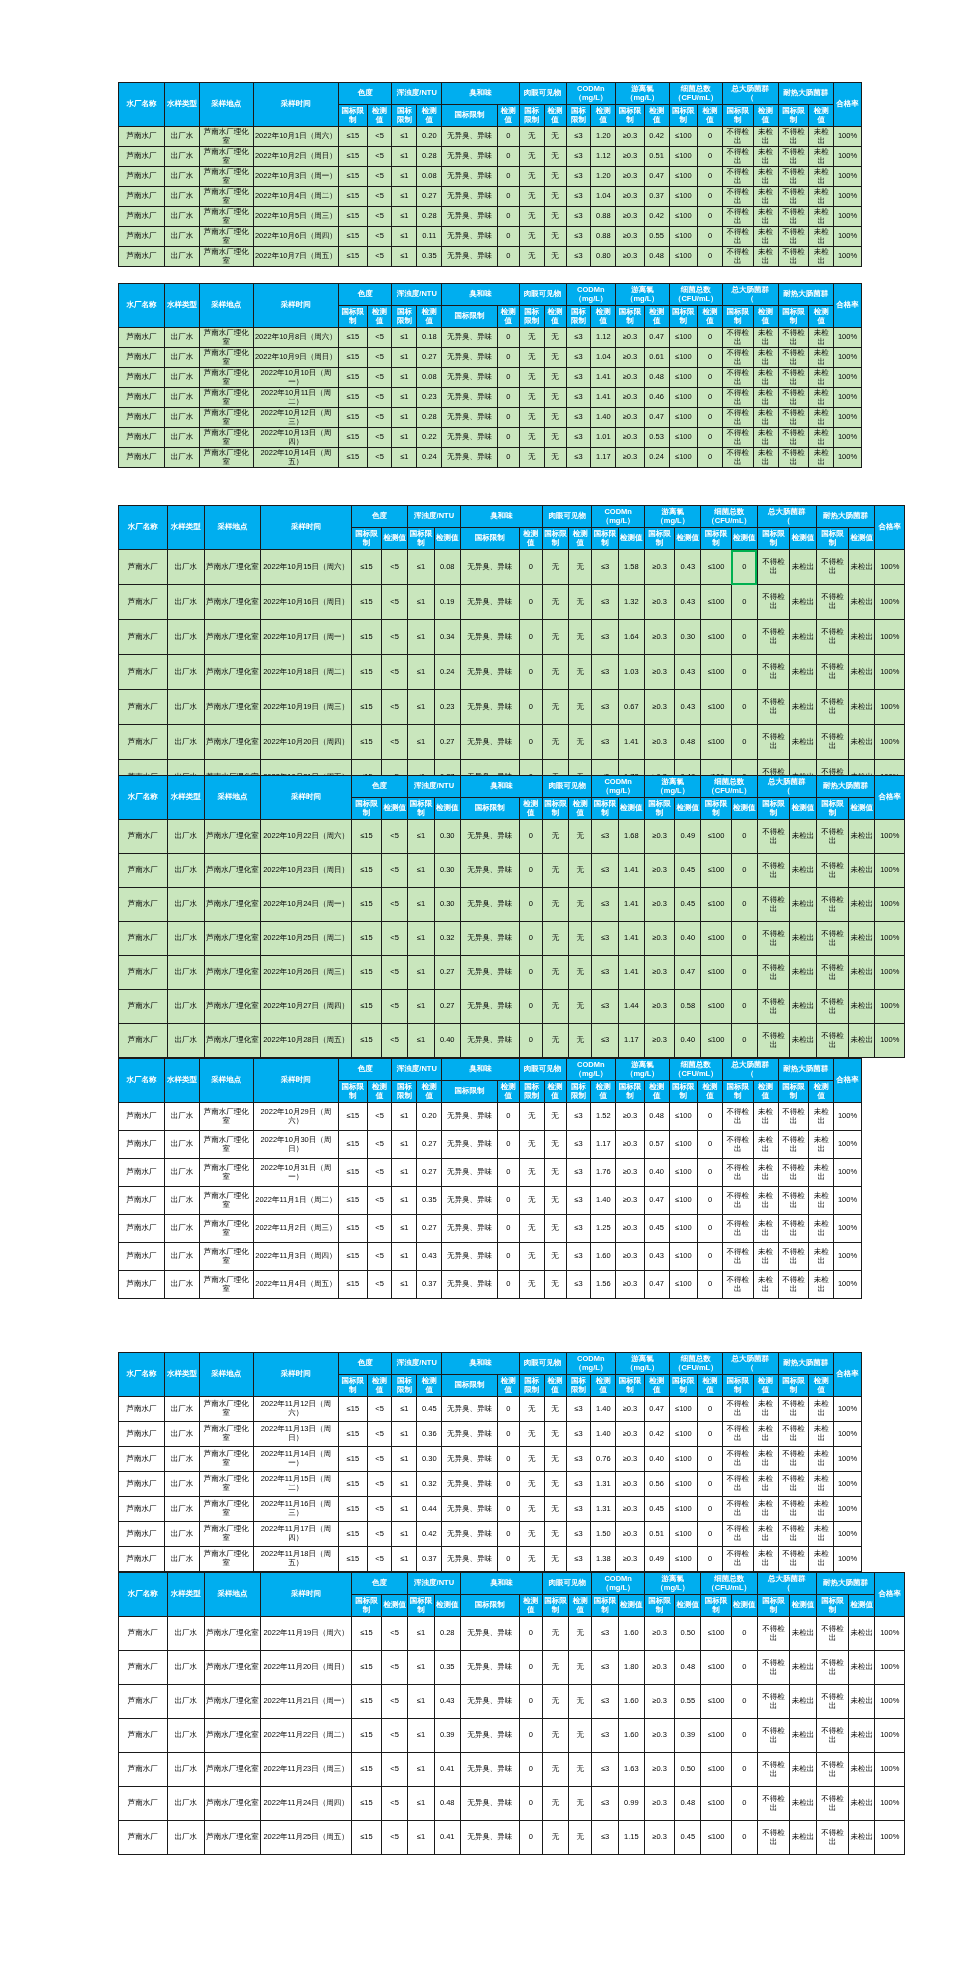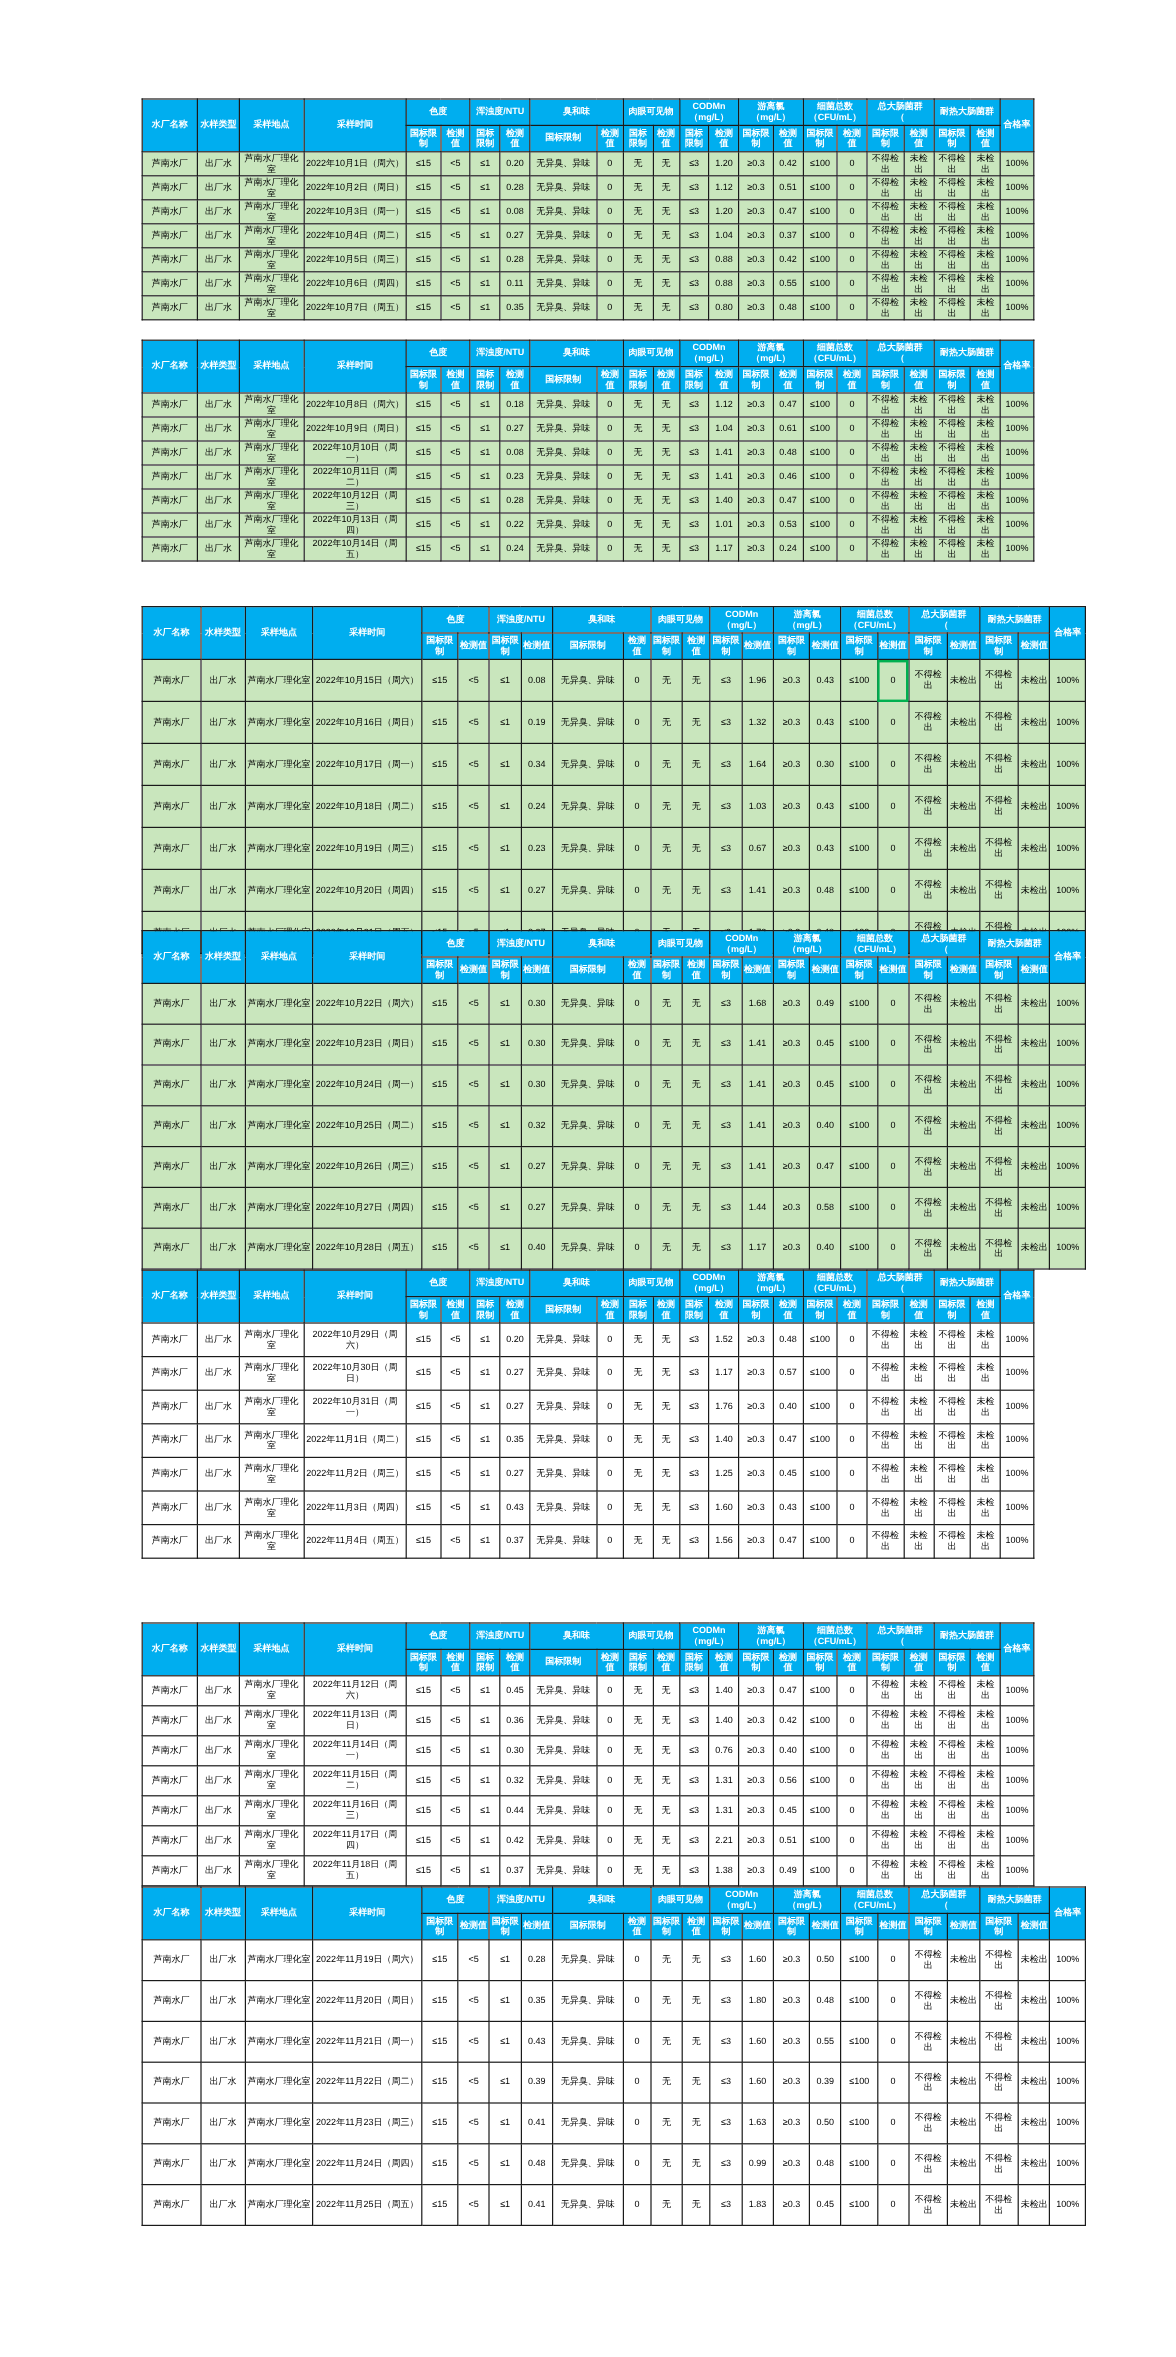--- a/index.html
+++ b/index.html
@@ -615,21 +615,21 @@
           <td class="lim">2022年10月15日（周六）</td>
           <td class="lim">≤15</td>
           <td class="val">&lt;5</td>
           <td class="lim">≤1</td>
           <td class="val">0.08</td>
           <td class="lim">无异臭、异味</td>
           <td class="val">0</td>
           <td class="lim">无</td>
           <td class="val">无</td>
           <td class="lim">≤3</td>
-          <td class="val">1.96</td>
+          <td class="val">1.58</td>
           <td class="lim">≥0.3</td>
           <td class="val">0.43</td>
           <td class="lim">≤100</td>
           <td class="val bact sel">0</td>
           <td class="lim">不得检出</td>
           <td class="val">未检出</td>
           <td class="lim">不得检出</td>
           <td class="val">未检出</td>
           <td class="val">100%</td>
         </tr>
@@ -1484,21 +1484,21 @@
           <td class="lim">2022年11月17日（周四）</td>
           <td class="lim">≤15</td>
           <td class="val">&lt;5</td>
           <td class="lim">≤1</td>
           <td class="val">0.42</td>
           <td class="lim">无异臭、异味</td>
           <td class="val">0</td>
           <td class="lim">无</td>
           <td class="val">无</td>
           <td class="lim">≤3</td>
-          <td class="val">2.21</td>
+          <td class="val">1.50</td>
           <td class="lim">≥0.3</td>
           <td class="val">0.51</td>
           <td class="lim">≤100</td>
           <td class="val bact">0</td>
           <td class="lim">不得检出</td>
           <td class="val">未检出</td>
           <td class="lim">不得检出</td>
           <td class="val">未检出</td>
           <td class="val">100%</td>
         </tr>
@@ -1757,21 +1757,21 @@
           <td class="lim">2022年11月25日（周五）</td>
           <td class="lim">≤15</td>
           <td class="val">&lt;5</td>
           <td class="lim">≤1</td>
           <td class="val">0.41</td>
           <td class="lim">无异臭、异味</td>
           <td class="val">0</td>
           <td class="lim">无</td>
           <td class="val">无</td>
           <td class="lim">≤3</td>
-          <td class="val">1.83</td>
+          <td class="val">1.15</td>
           <td class="lim">≥0.3</td>
           <td class="val">0.45</td>
           <td class="lim">≤100</td>
           <td class="val bact">0</td>
           <td class="lim">不得检出</td>
           <td class="val">未检出</td>
           <td class="lim">不得检出</td>
           <td class="val">未检出</td>
           <td class="val">100%</td>
         </tr>

